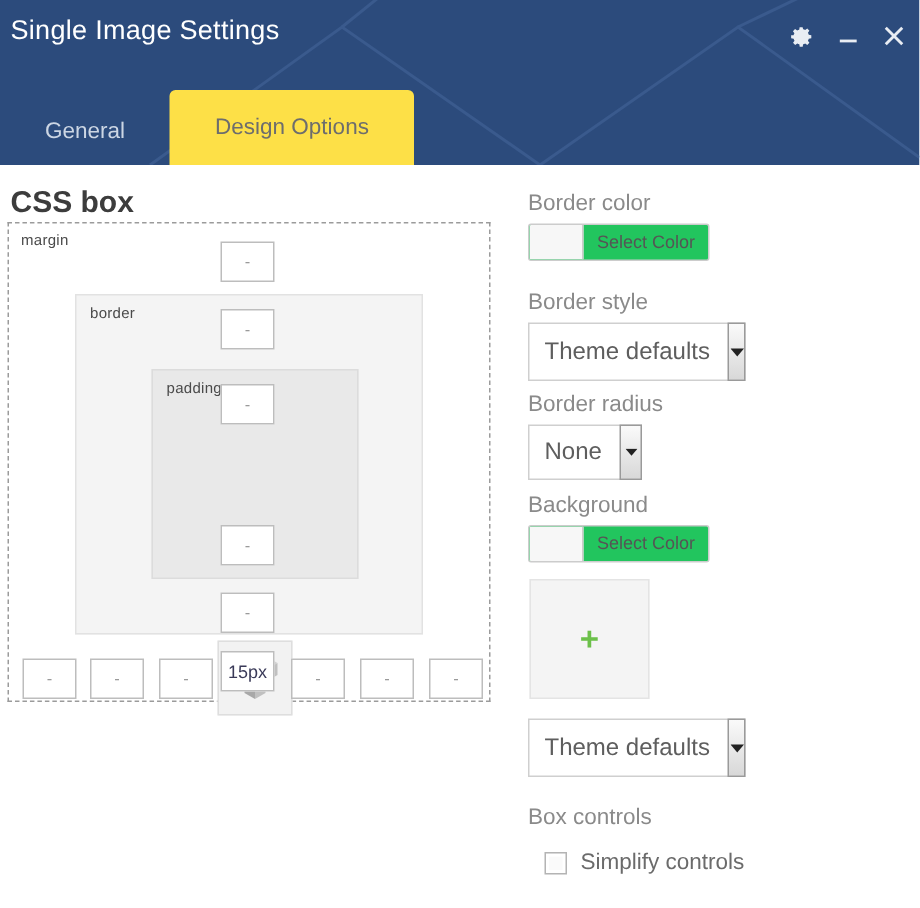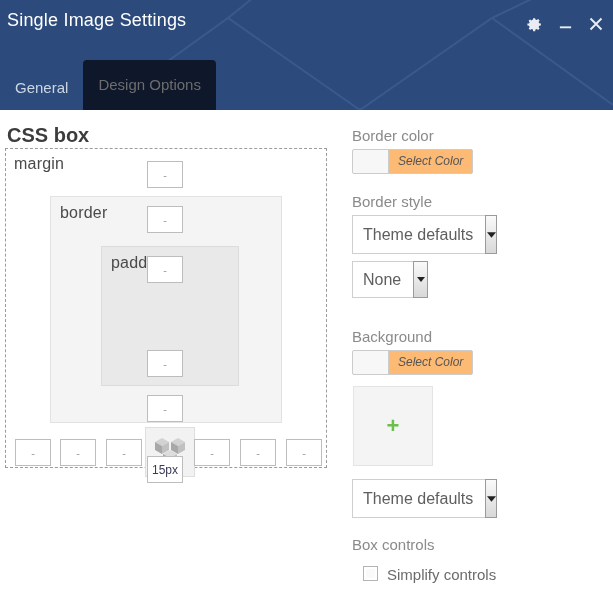--- a/index.html
+++ b/index.html
@@ -60,29 +60,29 @@
   .tabs {
     position: absolute;
     left: 0;
     bottom: 0;
     display: flex;
     align-items: flex-end;
     height: 56px;
   }
   .tab {
     font-size: 15px;
-    padding: 0 15px;
+    padding: 0 30px;
     height: 44px;
     line-height: 44px;
     color: #ccd6e4;
     cursor: pointer;
     white-space: nowrap;
   }
   .tab.active {
-    background: #0f172a;
+    background: #fde047;
     color: #6d6d6d;
     border-radius: 4px 4px 0 0;
     height: 50px;
     line-height: 50px;
   }
 
   
   .body {
     position: relative;
     width: 613px;
@@ -104,21 +104,21 @@
     position: absolute;
     left: 5px;
     top: 38px;
     width: 322px;
     height: 320px;
     border: 1px dashed #9b9b9b;
     background: #fff;
   }
   .box-label {
     position: absolute;
-    font-size: 16px;
+    font-size: 10px;
     color: #4a4a4a;
     letter-spacing: .2px;
   }
   .border-area {
     position: absolute;
     left: 44px;
     top: 47px;
     width: 232px;
     height: 227px;
     background: #f4f4f4;
@@ -174,25 +174,24 @@
     color: #8a8a8a;
     margin-bottom: 5px;
     font-weight: 400;
   }
   .field { margin-bottom: 0; }
 
   .colorpick {
     display: inline-flex;
     height: 25px;
     border: 1px solid #ccc;
-    background: #fdba74;
+    background: #22c55e;
     border-radius: 2px;
     overflow: hidden;
     cursor: pointer;
-    font-style: italic;
   }
   .colorpick .swatch {
     width: 36px;
     background: #f7f7f7;
     border-right: 1px solid #ccc;
   }
   .colorpick .cp-label {
     padding: 0 9px;
     font-size: 12px;
     line-height: 23px;
@@ -241,21 +240,21 @@
   }
   .plus {
     font-size: 22px;
     color: #6cc04a;
     line-height: 1;
     font-weight: bold;
   }
 
   .checkrow {
     display: flex;
-    align-items: flex-start;
+    align-items: flex-end;
     gap: 9px;
     cursor: pointer;
     padding-left: 11px;
   }
   .checkbox {
     width: 15px;
     height: 15px;
     border: 1px solid #b4b4b4;
     background: #fafafa;
     box-shadow: inset 0 0 0 2px #fff;
@@ -339,21 +338,21 @@
         <polygon points="17,24 24,20 24,28 17,32" fill="#c0c0c0"></polygon>
       </svg>
     </div>
 
     <input class="bx-input" style="left: 141px; top: 12px;" placeholder="-">
     <input class="bx-input" style="left: 141px; top: 57px;" placeholder="-">
     <input class="bx-input" style="left: 141px; top: 107px;" placeholder="-">
 
     <input class="bx-input" style="left: 141px; top: 201px;" placeholder="-">
     <input class="bx-input" style="left: 141px; top: 246px;" placeholder="-">
-    <input class="bx-input filled" style="left: 141px; top: 307px;" placeholder="-" value="15px">
+    <input class="bx-input filled" style="left: 141px; top: 285px;" placeholder="-" value="15px">
 
     <input class="bx-input" style="left: 9px; top: 290px;" placeholder="-">
     <input class="bx-input" style="left: 54px; top: 290px;" placeholder="-">
     <input class="bx-input" style="left: 100px; top: 290px;" placeholder="-">
     <input class="bx-input" style="left: 188px; top: 290px;" placeholder="-">
     <input class="bx-input" style="left: 234px; top: 290px;" placeholder="-">
     <input class="bx-input" style="left: 280px; top: 290px;" placeholder="-">
   </div>
 
   <div class="panel">
@@ -372,20 +371,21 @@
         <div class="sel-val">Theme defaults</div>
         <div class="sel-arrow">
           <svg width="9" height="6" viewBox="0 0 10 6">
               <polygon points="0,0 10,0 5,6" fill="#222"></polygon>
             </svg>
         </div>
       </div>
     </div>
 
     <div class="field" style="position:absolute; left:0; top:151px;">
+      <div class="field-label">Border radius</div>
       <div class="sel small" style="width:76px;">
         <div class="sel-val">None</div>
         <div class="sel-arrow">
           <svg width="8" height="5" viewBox="0 0 10 6">
               <polygon points="0,0 10,0 5,6" fill="#222"></polygon>
             </svg>
         </div>
       </div>
     </div>
 

